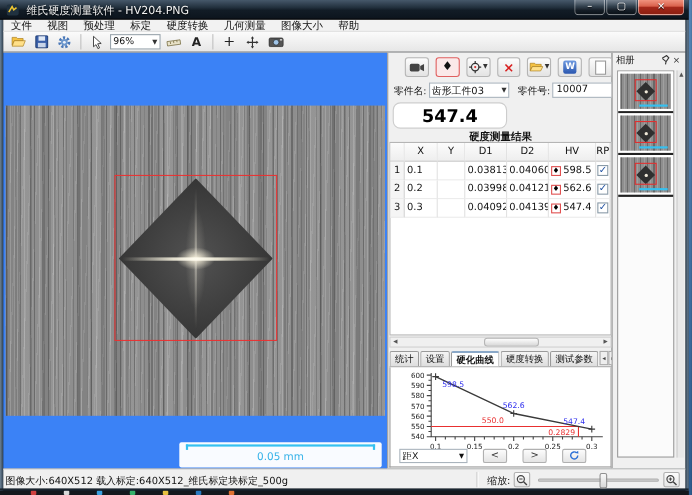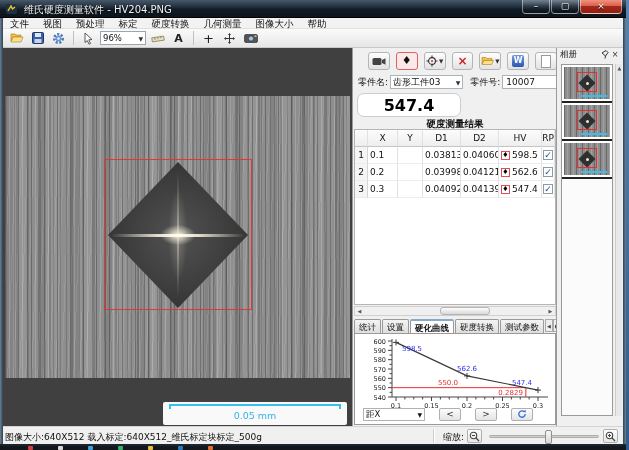--- a/index.html
+++ b/index.html
@@ -45,21 +45,21 @@
   .tb-btn { width:19px; height:16px; display:flex; align-items:center; justify-content:center;
     border:1px solid transparent; border-radius:2px; font-size:11px; }
   .tb-btn svg { display:block; }
   .tb-combo { display:flex; align-items:center; justify-content:space-between; width:46px; height:14px;
     background:#fff; border:1px solid #9aa5ad; font-size:8.5px; padding:0 2px; color:#111; }
   .tb-combo .arr { font-size:6px; color:#333; }
   .txt-tool { font-weight:bold; font-size:11px; color:#222; }
   .plus-tool { font-size:13px; color:#222; }
 
   
-  .viewer { position:absolute; left:3px; top:48px; width:349px; height:378px; background:#404040; }
+  .viewer { position:absolute; left:3px; top:48px; width:349px; height:378px; background:#3b82f6; }
   .photo { position:absolute; left:2px; top:48px; width:345px; height:282px; background-color:#8e8e8e;
     background-image:
       repeating-linear-gradient(90deg, rgba(25,25,25,.30) 0 1px, rgba(0,0,0,0) 1px 4px, rgba(255,255,255,.17) 4px 5px, rgba(0,0,0,0) 5px 9px, rgba(40,40,40,.22) 9px 10px, rgba(0,0,0,0) 10px 13px),
       repeating-linear-gradient(90deg, rgba(0,0,0,.14) 0 2px, rgba(0,0,0,0) 2px 11px),
       repeating-linear-gradient(92deg, rgba(255,255,255,.10) 0 1px, rgba(0,0,0,0) 1px 6px),
       repeating-linear-gradient(90deg, rgba(0,0,0,.08) 0 8px, rgba(255,255,255,.06) 8px 21px, rgba(0,0,0,0) 21px 33px); }
   .red-box { position:absolute; left:99px; top:63px; width:148px; height:151px;
     border:1px solid rgba(235,48,48,.95); }
   .indent-diamond { position:absolute; left:103px; top:66px; width:140px; height:146px;
     clip-path:polygon(50% 0,100% 50%,50% 100%,0 50%);
@@ -87,21 +87,21 @@
   .rp-btn.active { border:1px solid #e06060; background:#fbe9e9; }
   .rp-btn .dd { font-size:5.5px; color:#333; }
   .diam-glyph { color:#111; font-size:11px; line-height:10px; }
   .redx-glyph { color:#d81f1f; font-weight:bold; font-size:12px; line-height:10px; }
   .wdoc { width:12px; height:12px; background:linear-gradient(180deg,#6f9ae0,#2b57b0); border-radius:2px;
     color:#fff; font-size:8px; font-weight:bold; text-align:center; line-height:12px; }
   .blankdoc { width:10px; height:13px; background:#fff; border:1px solid #9a9a9a; }
 
   .rp-fields { position:absolute; left:0; top:26px; width:204px; height:16px;
     display:flex; align-items:center; padding-left:5px; }
-  .fld-label { white-space:nowrap; margin-right:2px; }
+  .fld-label { white-space:nowrap; margin-right:2px;font-family:Liberation Serif, serif; }
   .fld-combo { width:84px; height:14px; background:#fff; border:1px solid #aab4bd;
     display:flex; align-items:center; justify-content:space-between; padding:0 2px; }
   .fld-combo .arr { font-size:6px; color:#333; }
   .fld-input { width:62px; height:14px; background:#fff; border:1px solid #aab4bd;
     line-height:12px; padding:0 3px; }
   .gap8 { width:8px; }
 
   .rp-values { position:absolute; left:4px; top:45px; width:198px; height:24px; display:flex; gap:7px; }
   .val-box { height:24px; background:#fff; border:1px solid #cdcdcd; border-radius:7px;
     display:flex; align-items:center; justify-content:center; font-size:16px; font-weight:bold; color:#000; }
@@ -125,21 +125,21 @@
     font-size:9px; line-height:9px; color:#1c4ea0; text-align:center; }
 
   .rp-hscroll { position:absolute; left:1px; top:258px; width:202px; height:10px; background:#f0f0f0;
     border:1px solid #d0d0d0; display:flex; align-items:center; }
   .hs-arrow { width:9px; height:8px; font-size:5px; line-height:8px; text-align:center; color:#555; }
   .hs-track { flex:1; position:relative; height:8px; }
   .hs-thumb { position:absolute; left:42%; width:50px; height:8px; background:linear-gradient(180deg,#fdfdfd,#d9d9d9);
     border:1px solid #b5b5b5; border-radius:3px; }
 
   .rp-tabs { position:absolute; left:1px; top:271px; width:202px; height:15px; display:flex;
-    border-bottom:1px solid #9a9a9a; }
+    border-bottom:1px solid #9a9a9a;font-family:Liberation Mono, monospace; }
   .tab { padding:0 4px; font-size:8.5px; line-height:14px; border:1px solid #9a9a9a; border-bottom:none;
     background:linear-gradient(180deg,#f4f4f4,#dedede); border-radius:2px 2px 0 0; margin-right:1px; white-space:nowrap; }
   .tab.active { background:#fff; font-weight:bold; position:relative; top:0; border-top:2px solid #8aa8c8; }
   .tab-scroll { margin-left:auto; display:flex; }
   .tab-scroll span { width:8px; height:13px; border:1px solid #aaa; background:#eee; font-size:5px;
     line-height:12px; text-align:center; color:#444; }
 
   .rp-tabpanel { position:absolute; left:1px; top:286px; width:202px; height:91px; background:#fff;
     border:1px solid #9a9a9a; border-top:none; }
   .chart-svg { position:absolute; left:3px; top:1px; }

